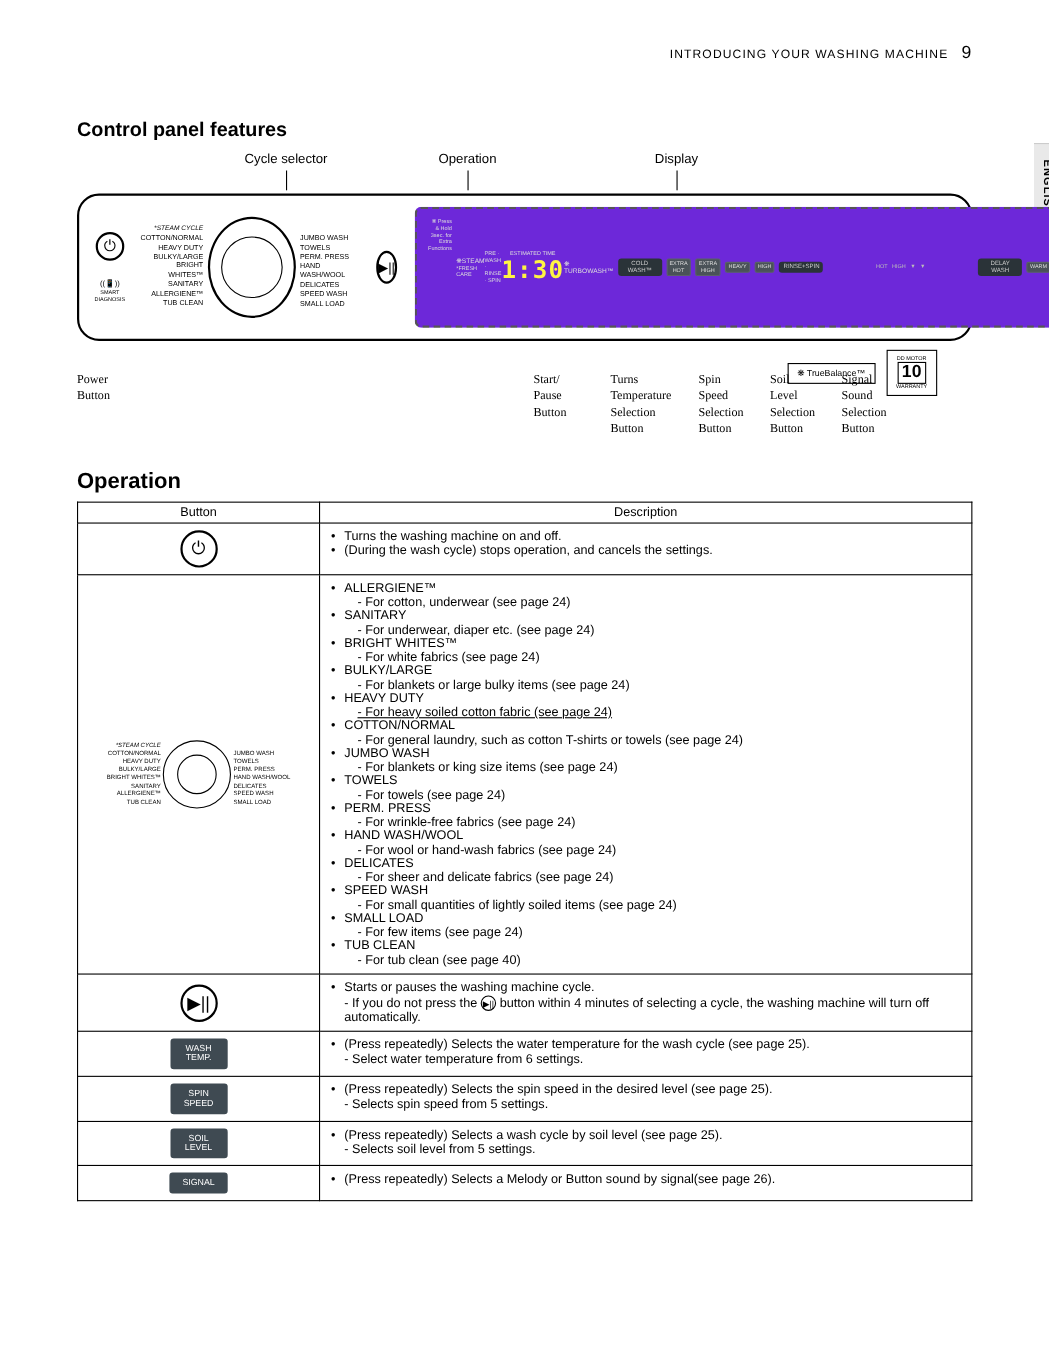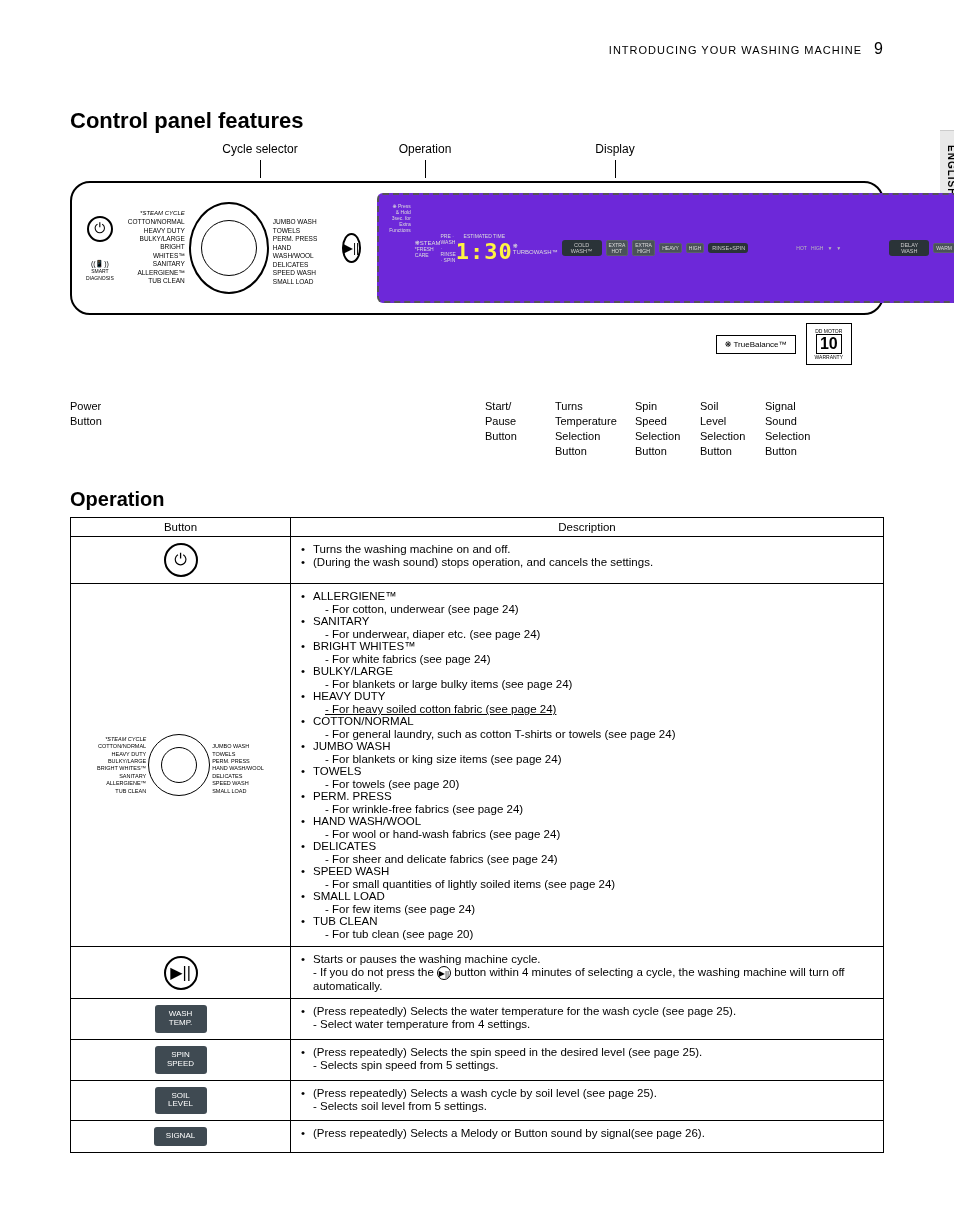--- a/index.html
+++ b/index.html
@@ -1,20 +1,20 @@
 <!DOCTYPE html>
 <html><head>
 <meta charset="utf-8">
 <style>
   * { box-sizing: border-box; margin: 0; padding: 0; }
   body { font-family: Arial, Helvetica, sans-serif; font-size: 12px; color: #000; background: #fff; width: 954px; margin: 0 auto; padding: 40px 70px 40px 70px; position: relative; }
   .header { display: flex; justify-content: flex-end; align-items: baseline; margin-bottom: 50px; font-size: 11px; letter-spacing: 1px; }
   .header .page-no { font-size: 16px; margin-left: 12px; font-weight: 300; }
   .lang-tab { position: absolute; right: -10px; top: 130px; writing-mode: vertical-rl; background: #e9e9e9; padding: 14px 6px; font-size: 10px; font-weight: bold; letter-spacing: 1px; border: 1px solid #ccc; border-left: none; }
-  h2 { font-size: 22px; font-weight: bold; margin-bottom: 8px; }
+  h2 { font-size: 18px; font-weight: bold; margin-bottom: 8px; }
   .diagram-wrap { margin-bottom: 30px; }
   .top-labels { display: flex; font-size: 12px; margin-bottom: 4px; }
   .top-labels span { text-align: center; }
   .panel-box { border: 2px solid #000; border-radius: 20px; padding: 10px; display: flex; align-items: center; gap: 10px; position: relative; background: #fff; }
   .left-icons { display: flex; flex-direction: column; align-items: center; gap: 18px; padding: 0 4px; }
   .pwr-circle { width: 26px; height: 26px; border: 2px solid #000; border-radius: 50%; display: flex; align-items: center; justify-content: center; font-size: 14px; }
   .smart-ico { font-size: 7px; text-align: center; line-height: 1; }
   .cycle-block { display: flex; align-items: center; gap: 4px; font-size: 6.5px; line-height: 1.3; }
   .cycle-left { text-align: right; }
   .cycle-right { text-align: left; }
@@ -25,21 +25,21 @@
   .du-top { display: flex; justify-content: space-between; align-items: center; }
   .du-time { color: #fff443; font-family: monospace; font-size: 22px; font-weight: bold; letter-spacing: 1px; }
   .du-row { display: flex; gap: 4px; align-items: center; }
   .du-btn-l { background: #2a3338; border-radius: 3px; padding: 2px 4px; font-size: 5.5px; text-align: center; min-width: 40px; color: #ccc; }
   .du-small { font-size: 5px; color: #bbb; flex: 1; text-align: center; }
   .du-gbtn { background: #4a5258; border: 1px solid #5a6268; border-radius: 2px; font-size: 5px; text-align: center; padding: 1px 2px; color: #ddd; }
   .du-bot { display: flex; gap: 4px; margin-top: 2px; }
   .du-bot .du-gbtn { flex: 1; background: #2a333a; }
   .badges { position: absolute; right: 30px; bottom: -52px; display: flex; gap: 10px; align-items: center; }
   .badge { border: 1px solid #000; padding: 4px 8px; font-size: 8px; text-align: center; }
-  .bottom-callouts { display: flex; font-size: 11px; margin-top: 84px; }
+  .bottom-callouts { display: flex; font-size: 11px; margin-top: 28px; font-family: Liberation Serif, serif; }
   .callout { line-height: 1.35; }
   h3 { font-size: 20px; font-weight: bold; margin: 10px 0 6px; }
   table.op { width: 100%; border-collapse: collapse; font-size: 11.5px; }
   table.op th, table.op td { border: 1px solid #000; padding: 6px 10px; vertical-align: top; }
   table.op th { font-weight: normal; text-align: center; background: #fff; padding: 3px; }
   .btn-col { width: 220px; text-align: center; vertical-align: middle !important; }
   .desc ul { list-style: none; padding-left: 0; }
   .desc ul > li { padding-left: 12px; position: relative; margin-bottom: 1px; }
   .desc ul > li::before { content: "•"; position: absolute; left: 0; }
   .desc .sub { padding-left: 12px; display: block; }
@@ -221,21 +221,21 @@
       <tr>
     <th class="btn-col">Button</th>
     <th>Description</th>
   </tr>
 
   <tr>
     <td class="btn-col"><span class="icon-circle">⏻</span></td>
     <td class="desc">
           <ul>
       <li>Turns the washing machine on and off.</li>
-      <li>(During the wash sound) stops operation, and cancels the settings.</li>
+      <li>(During the wash cycle) stops operation, and cancels the settings.</li>
     </ul>
         </td>
   </tr>
 
   <tr>
     <td class="btn-col">
       <div class="mini-cycle">
         <div class="cycle-left" style="text-align:right">
           <div style="font-style:italic">*STEAM CYCLE</div>
           <div>COTTON/NORMAL</div>
@@ -286,21 +286,21 @@
             <li>COTTON/NORMAL</li>
             <div style="padding-left: 12px;">
               <span class="sub">- For general laundry, such as cotton T-shirts or towels (see page 24)</span>
             </div>
             <li>JUMBO WASH</li>
             <div style="padding-left: 12px;">
               <span class="sub">- For blankets or king size items (see page 24)</span>
             </div>
             <li>TOWELS</li>
             <div style="padding-left: 12px;">
-              <span class="sub">- For towels (see page 20)</span>
+              <span class="sub">- For towels (see page 24)</span>
             </div>
             <li>PERM. PRESS</li>
             <div style="padding-left: 12px;">
               <span class="sub">- For wrinkle-free fabrics (see page 24)</span>
             </div>
             <li>HAND WASH/WOOL </li>
             <div style="padding-left: 12px;">
               <span class="sub">- For wool or hand-wash fabrics (see page 24)</span>
             </div>
             <li>DELICATES</li>
@@ -310,21 +310,21 @@
             <li>SPEED WASH</li>
             <div style="padding-left: 12px;">
               <span class="sub">- For small quantities of lightly soiled items (see page 24)</span>
             </div>
             <li>SMALL LOAD</li>
             <div style="padding-left: 12px;">
               <span class="sub">- For few items (see page 24)</span>
             </div>
             <li>TUB CLEAN</li>
             <div style="padding-left: 12px;">
-              <span class="sub">- For tub clean (see page 20)</span>
+              <span class="sub">- For tub clean (see page 40)</span>
             </div>
           </ul>
         </td>
   </tr>
 
   <tr>
     <td class="btn-col"><span class="icon-circle">▶||</span></td>
     <td class="desc">
           <ul>
       <li>Starts or pauses the washing machine cycle.</li>
@@ -333,21 +333,21 @@
     </td>
   </tr>
 
   <tr>
     <td class="btn-col"><span class="pill-btn" style="white-space:pre-line">WASH
 TEMP.</span></td>
     <td class="desc">
           <ul>
             <li>(Press repeatedly) Selects the water temperature for the wash cycle (see page 25).</li>
           </ul>
-          <span class="sub">- Select water temperature from 4 settings.</span>
+          <span class="sub">- Select water temperature from 6 settings.</span>
         </td>
   </tr>
 
   <tr>
     <td class="btn-col"><span class="pill-btn" style="white-space:pre-line">SPIN
 SPEED</span></td>
     <td class="desc">
           <ul>
             <li>(Press repeatedly) Selects the spin speed in the desired level (see page 25).</li>
           </ul>

